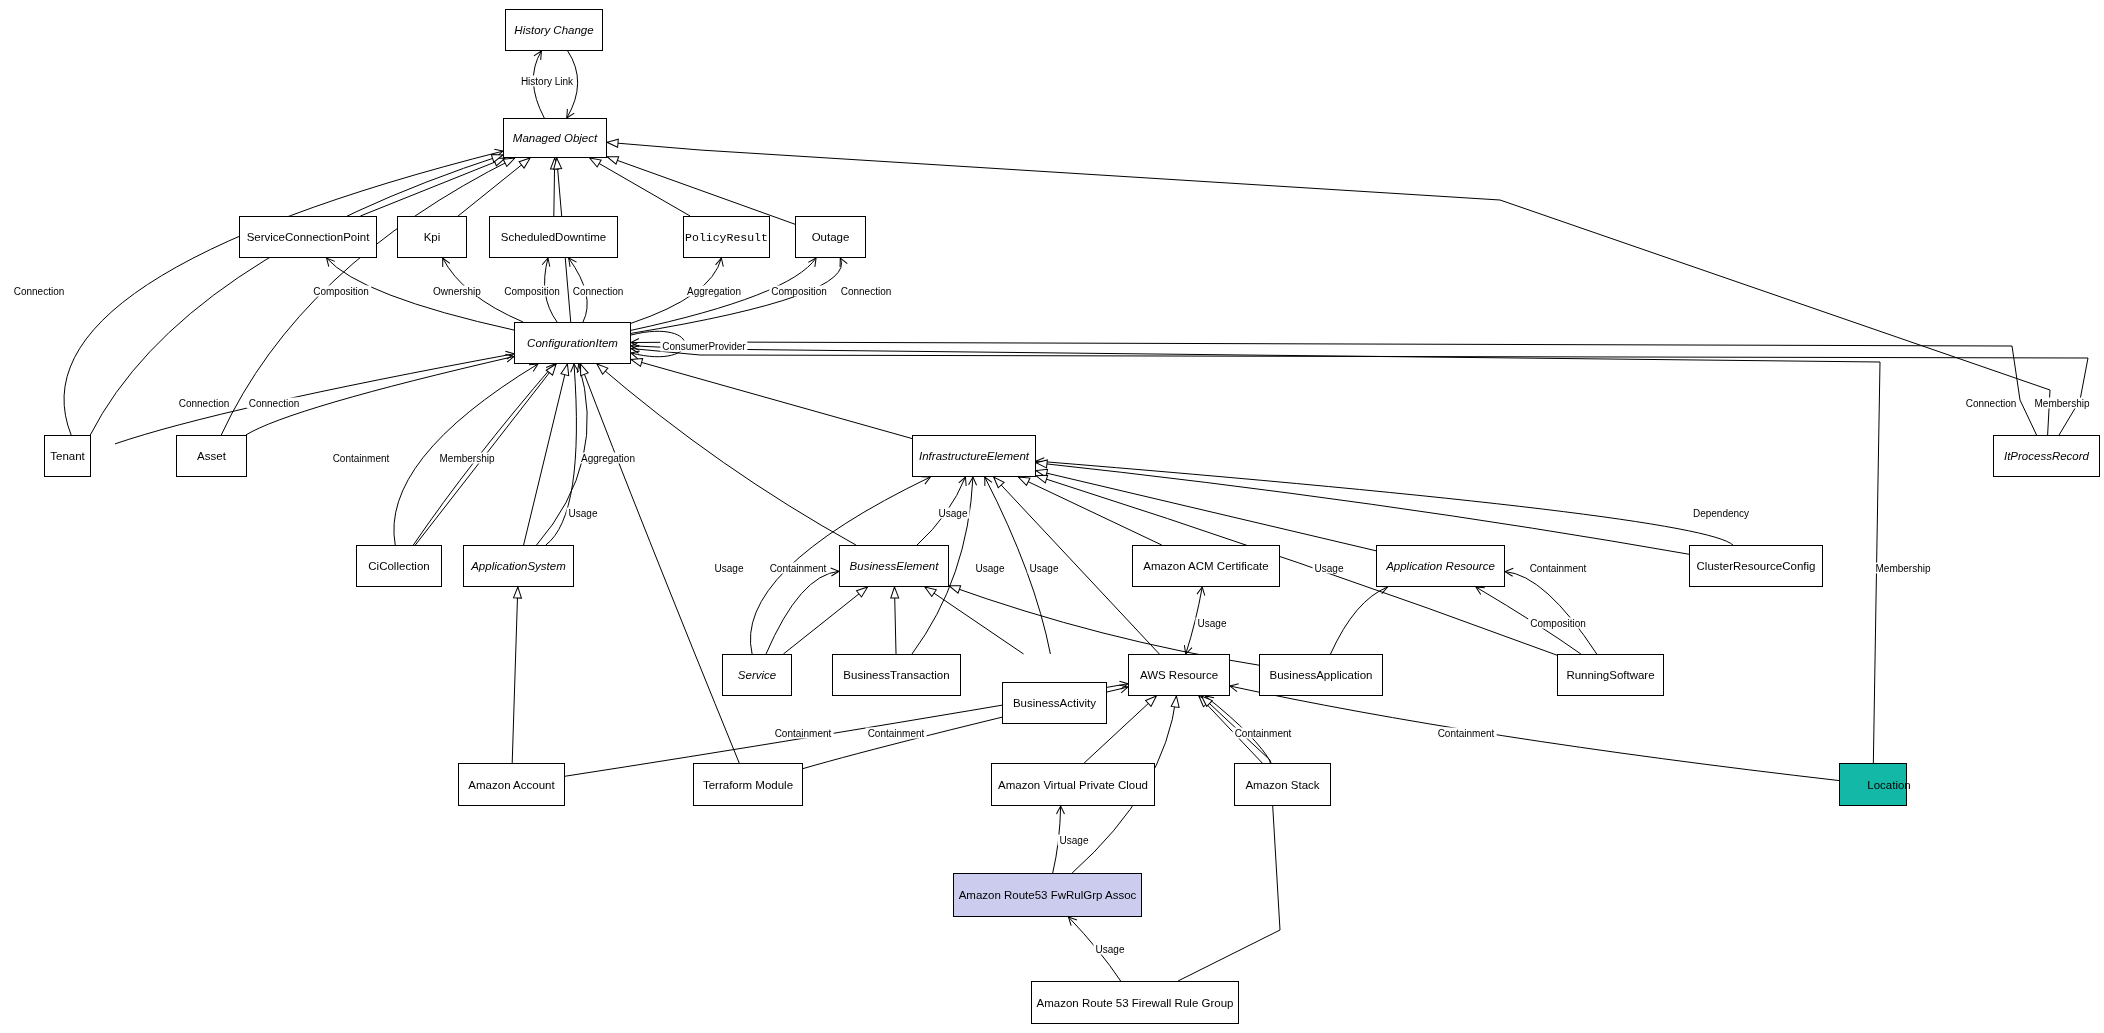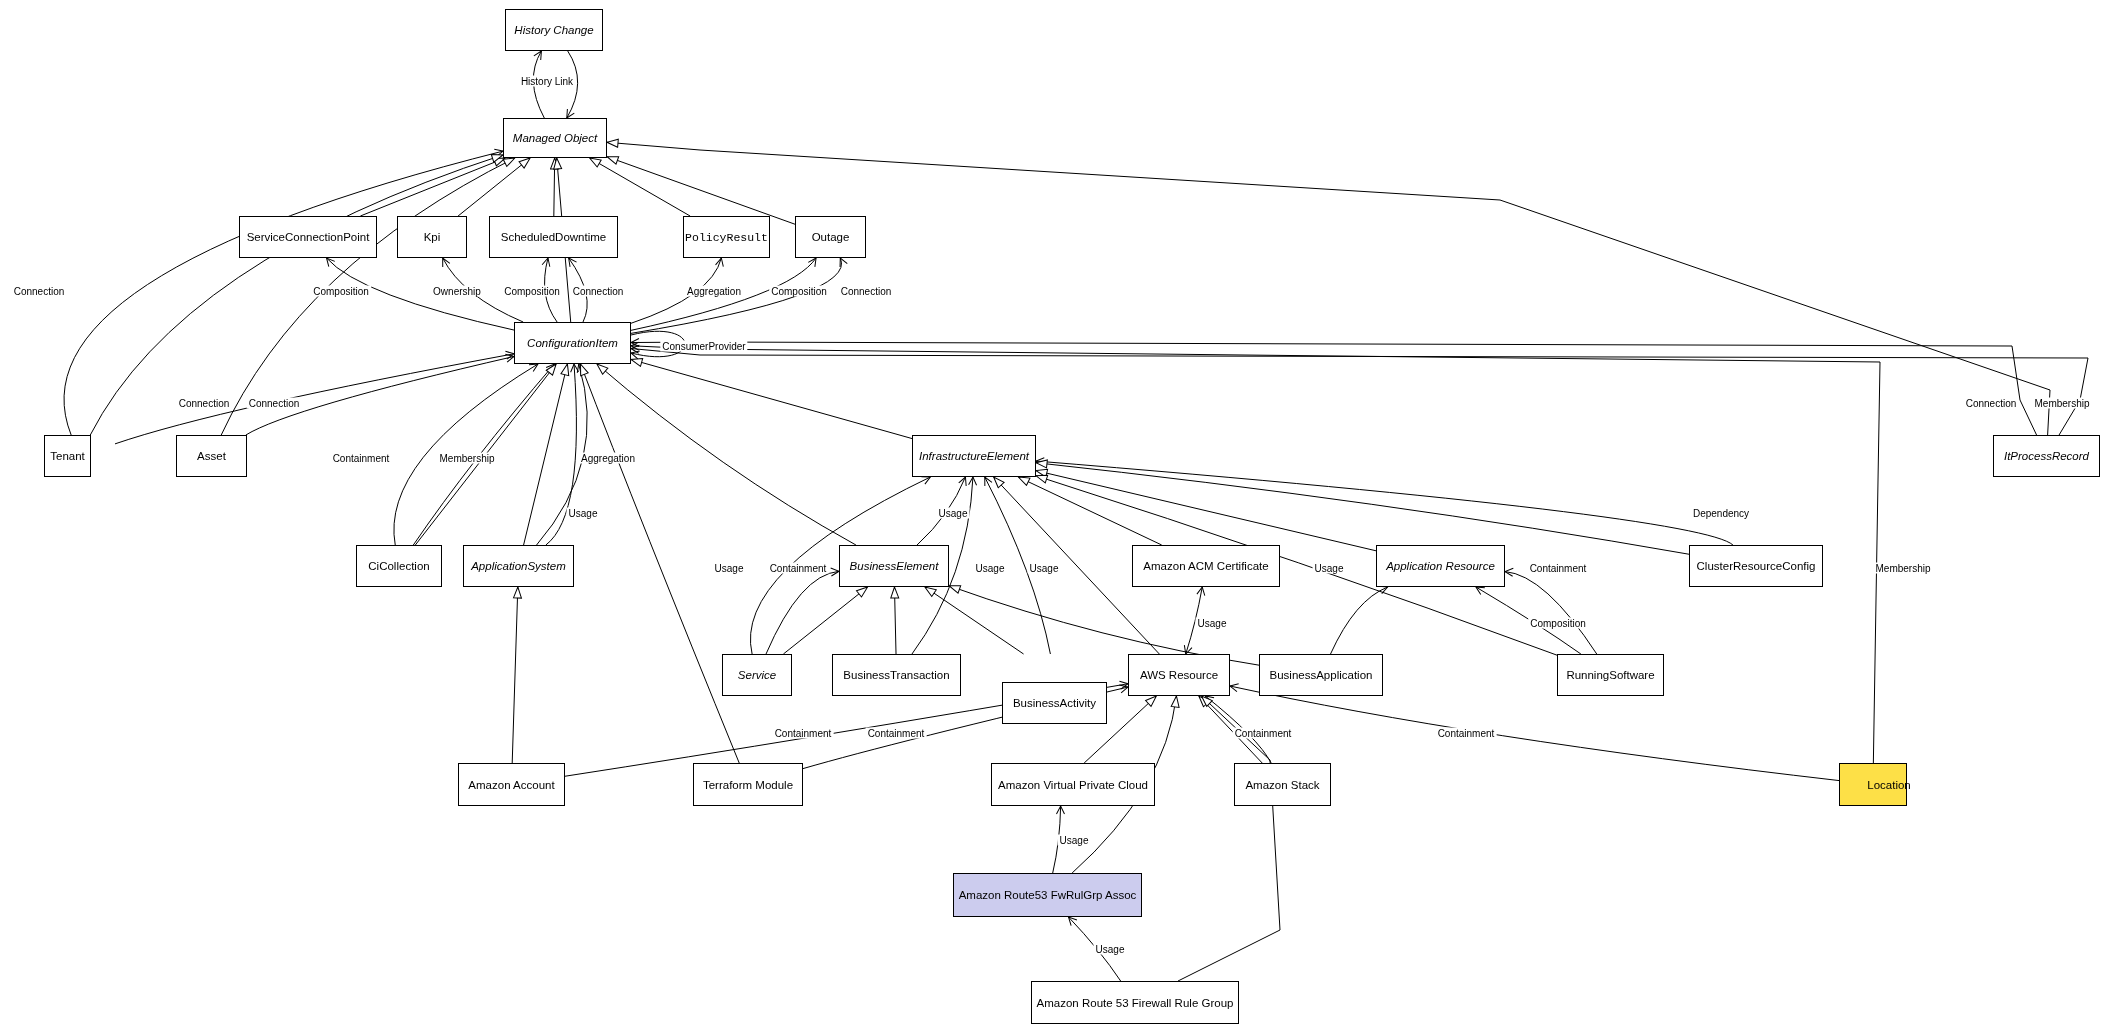--- a/index.html
+++ b/index.html
@@ -206,21 +206,21 @@
     </div>
     <div class="node" style="left: 693px; top: 763px; width: 110px; height: 43px; background: rgb(255, 255, 255); border-color: rgb(0, 0, 0);">
       <span>Terraform Module</span>
     </div>
     <div class="node" style="left: 979px; top: 763px; width: 164px; height: 43px; background: rgb(255, 255, 255); border-color: rgb(0, 0, 0); margin-left: 12px;">
       <span>Amazon Virtual Private Cloud</span>
     </div>
     <div class="node" style="left: 1234px; top: 763px; width: 97px; height: 43px; background: rgb(255, 255, 255); border-color: rgb(0, 0, 0);">
       <span>Amazon Stack</span>
     </div>
-    <div class="node" style="left: 1839px; top: 763px; width: 68px; height: 43px; background: #fde047; border-color: rgb(0, 0, 0); padding-left: 32px;">
+    <div class="node" style="left: 1839px; top: 763px; width: 68px; height: 43px; background: #14b8a6; border-color: rgb(0, 0, 0); padding-left: 32px;">
       <span>Location</span>
     </div>
     <div class="node" style="left: 953px; top: 873px; width: 189px; height: 44px; background: rgb(204, 204, 238); border-color: rgb(0, 0, 0);">
       <span>Amazon Route53 FwRulGrp Assoc</span>
     </div>
     <div class="node" style="left: 1031px; top: 981px; width: 208px; height: 43px; background: rgb(255, 255, 255); border-color: rgb(0, 0, 0);">
       <span>Amazon Route 53 Firewall Rule Group</span>
     </div>
   </div>
 

